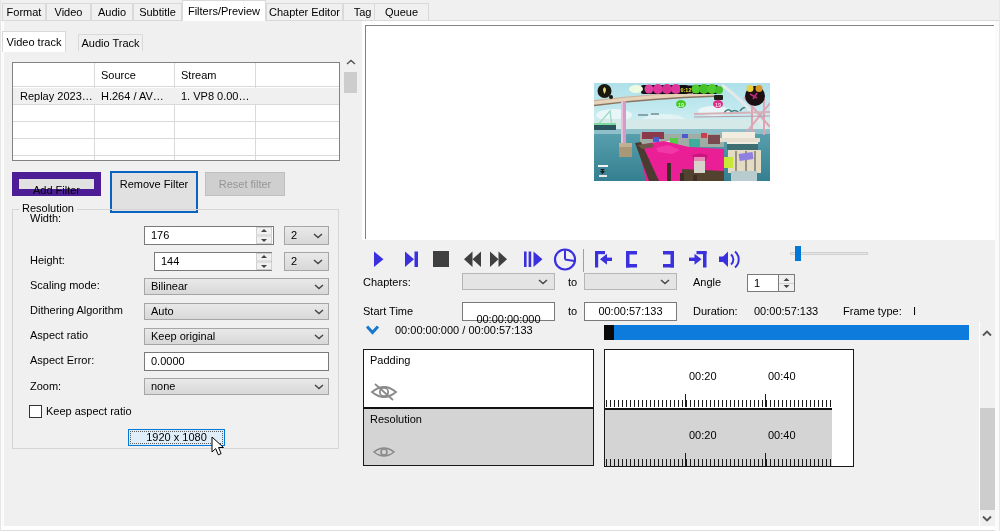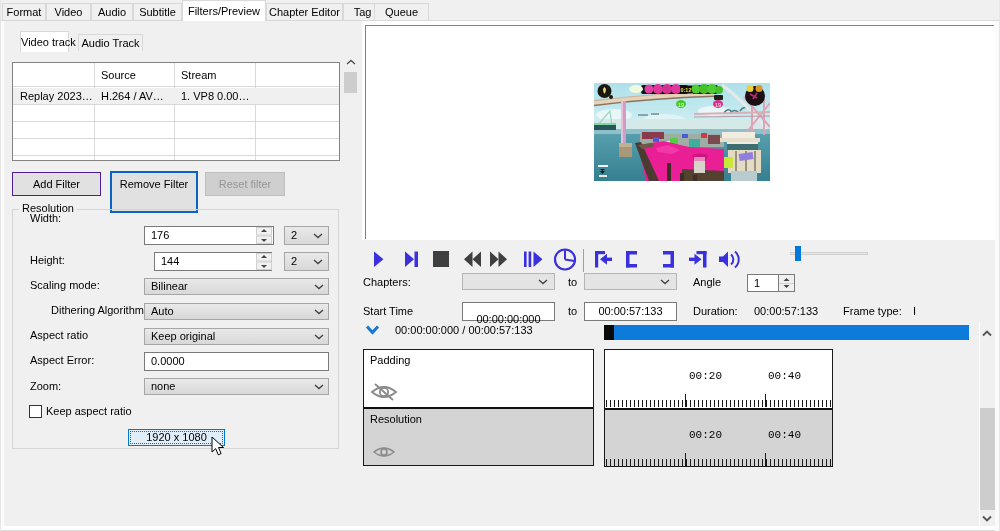--- a/index.html
+++ b/index.html
@@ -20,54 +20,54 @@
 <div class="tabline"></div>
 <div class="tab" style="left:2px;width:44px;">Format</div>
 <div class="tab" style="left:46px;width:45px;">Video</div>
 <div class="tab" style="left:91px;width:42px;">Audio</div>
 <div class="tab" style="left:133px;width:49px;">Subtitle</div>
 <div class="seltab" style="left:182px;width:84px;">Filters/Preview</div>
 <div class="tab" style="left:266px;width:77px;">Chapter Editor</div>
 <div class="tab" style="left:343px;width:39px;">Tag</div>
 <div class="tab" style="left:374px;width:55px;">Queue</div>
 
-<div class="seltab" style="left:20px;top:31px;width:49px;height:21px;line-height:20px;z-index:2;">Video track</div>
+<div class="seltab" style="left:2px;top:31px;width:64px;height:21px;line-height:20px;z-index:2;">Video track</div>
 <div class="tab" style="left:78px;top:34px;width:65px;height:17px;line-height:16px;">Audio Track</div>
 
 <div class="abs" style="left:12px;top:62px;width:328px;height:99px;background:#fff;border:1px solid #828282;">
   <div class="abs" style="left:0;top:0;width:326px;height:24px;border-bottom:1px solid #d9d9d9;"></div>
   <div class="abs" style="left:81px;top:0;width:1px;height:97px;background:#d9d9d9;"></div>
   <div class="abs" style="left:161px;top:0;width:1px;height:97px;background:#d9d9d9;"></div>
   <div class="abs" style="left:242px;top:0;width:1px;height:97px;background:#d9d9d9;"></div>
   <div class="lbl" style="left:88px;top:6px;">Source</div>
   <div class="lbl" style="left:168px;top:6px;">Stream</div>
   <div class="abs" style="left:0;top:25px;width:326px;height:16px;background:#f0f0f0;"></div>
   <div class="lbl" style="left:7px;top:27px;">Replay 2023…</div>
   <div class="lbl" style="left:88px;top:27px;">H.264 / AV…</div>
   <div class="lbl" style="left:168px;top:27px;">1. VP8 0.00…</div>
   <div class="abs" style="left:0;top:41px;width:326px;height:1px;background:#d9d9d9;"></div>
   <div class="abs" style="left:0;top:58px;width:326px;height:1px;background:#d9d9d9;"></div>
   <div class="abs" style="left:0;top:75px;width:326px;height:1px;background:#d9d9d9;"></div>
   <div class="abs" style="left:0;top:92px;width:326px;height:1px;background:#d9d9d9;"></div>
 </div>
 
-<div class="abs" style="left:12px;top:172px;width:89px;height:24px;background:#e1e1e1;border:1px solid #4c1d95;text-align:center;line-height:22px;">Add Filter</div>
+<div class="abs" style="left:12px;top:172px;width:89px;height:24px;background:#e1e1e1;border:7px solid #4c1d95;text-align:center;line-height:22px;">Add Filter</div>
 <div class="abs" style="left:110px;top:171px;width:88px;height:42px;background:#e1e1e1;border:2px solid #0a62c1;text-align:center;line-height:22px;">Remove Filter</div>
 <div class="abs" style="left:205px;top:172px;width:80px;height:24px;background:#cfcfcf;border:1px solid #bfbfbf;text-align:center;line-height:22px;color:#969696;">Reset filter</div>
 
 <div class="abs" style="left:12px;top:209px;width:327px;height:240px;border:1px solid #d5d5d5;"></div>
 <div class="abs" style="left:19px;top:202px;background:#f0f0f0;padding:0 3px;">Resolution</div>
 
 <div class="lbl" style="left:30px;top:212px;">Width:</div>
 <div class="winput" style="left:144px;top:226px;width:130px;height:19px;">176</div>
 <div class="lbl" style="left:30px;top:254px;">Height:</div>
 <div class="winput" style="left:154px;top:252px;width:118px;height:19px;">144</div>
 <div class="lbl" style="left:30px;top:279px;">Scaling mode:</div>
 <div class="combo" style="left:144px;top:278px;width:185px;">Bilinear</div>
-<div class="lbl" style="left:30px;top:304px;margin-left:21px;">Dithering Algorithm</div>
+<div class="lbl" style="left:30px;top:304px;">Dithering Algorithm</div>
 <div class="combo" style="left:144px;top:303px;width:185px;">Auto</div>
 <div class="lbl" style="left:30px;top:329px;">Aspect ratio</div>
 <div class="combo" style="left:144px;top:328px;width:185px;">Keep original</div>
 <div class="lbl" style="left:30px;top:354px;">Aspect Error:</div>
 <div class="winput" style="left:144px;top:352px;width:185px;height:19px;">0.0000</div>
 <div class="lbl" style="left:30px;top:380px;">Zoom:</div>
 <div class="combo" style="left:144px;top:378px;width:185px;">none</div>
 
 <svg class="abs" style="left:256px;top:227px;" width="17" height="17">
   <rect x="0.5" y="0.5" width="15" height="7.5" fill="#f0f0f0" stroke="#d0d0d0" stroke-width="1"></rect>
@@ -322,21 +322,21 @@
     <path d="M5,1 L23,17" stroke="#8a8a8a" stroke-width="1.8"></path>
   </svg>
   <div class="abs" style="left:0;top:57px;width:229px;height:58px;background:#d4d4d4;border-top:2px solid #111;"></div>
   <div class="lbl" style="left:6px;top:63px;">Resolution</div>
   <svg class="abs" style="left:8px;top:95px;" width="24" height="14" viewBox="0 0 24 14">
     <path d="M2,7 Q12,-1 22,7 Q12,15 2,7 Z" fill="none" stroke="#8a8a8a" stroke-width="1.6"></path>
     <circle cx="12" cy="7" r="3" fill="none" stroke="#8a8a8a" stroke-width="1.6"></circle>
   </svg>
 </div>
 
-<div class="abs" style="left:604px;top:349px;width:229px;height:118px;border:1px solid #1a1a1a;background:#fff;font-family:Liberation Mono, monospace;">
+<div class="abs" style="left:604px;top:349px;width:250px;height:118px;border:1px solid #1a1a1a;background:#fff;">
   <div class="lbl" style="left:84px;top:20px;">00:20</div>
   <div class="lbl" style="left:163px;top:20px;">00:40</div>
   <div class="ticks" style="left:1px;top:50px;width:225px;height:7px;"></div>
   <div class="abs" style="left:80px;top:44px;width:1px;height:13px;background:#1a1a1a;"></div>
   <div class="abs" style="left:160px;top:44px;width:1px;height:13px;background:#1a1a1a;"></div>
   <div class="abs" style="left:0;top:58px;width:227px;height:58px;background:#d4d4d4;border-top:2px solid #111;"></div>
   <div class="lbl" style="left:84px;top:79px;">00:20</div>
   <div class="lbl" style="left:163px;top:79px;">00:40</div>
   <div class="ticks" style="left:1px;top:109px;width:225px;height:7px;"></div>
   <div class="abs" style="left:80px;top:103px;width:1px;height:13px;background:#1a1a1a;"></div>

